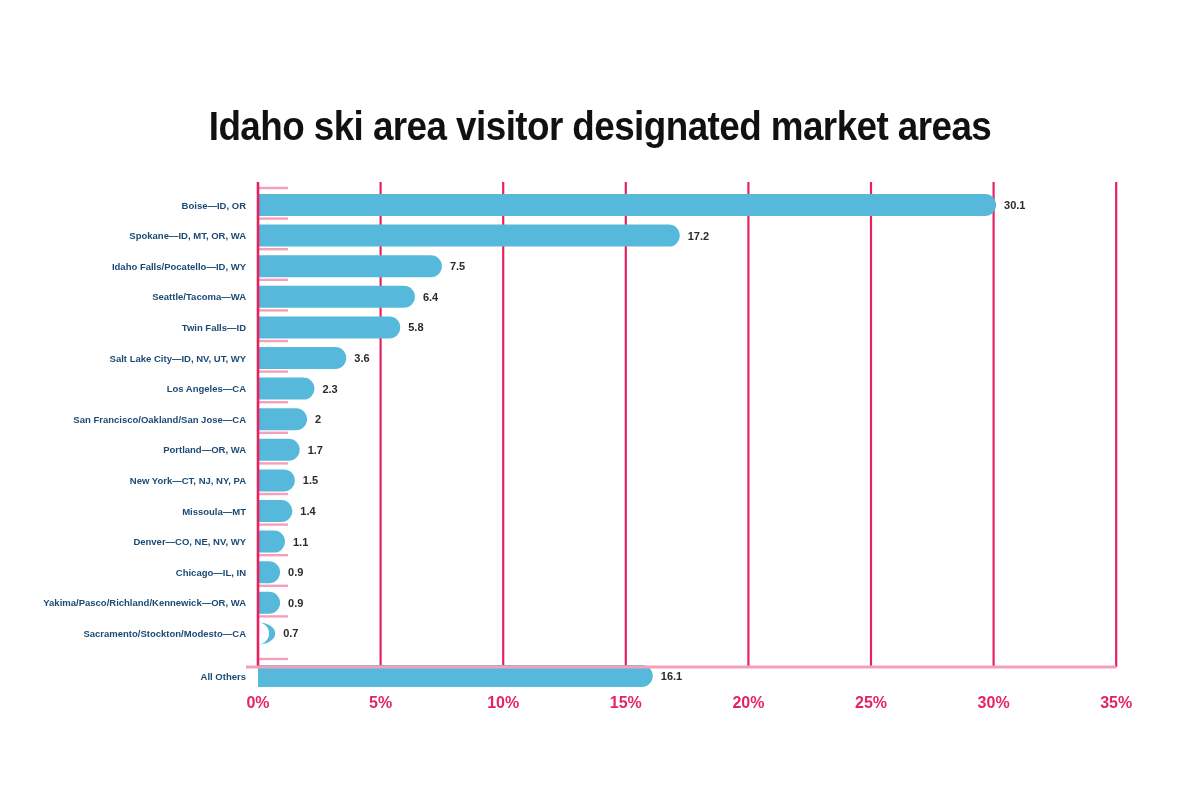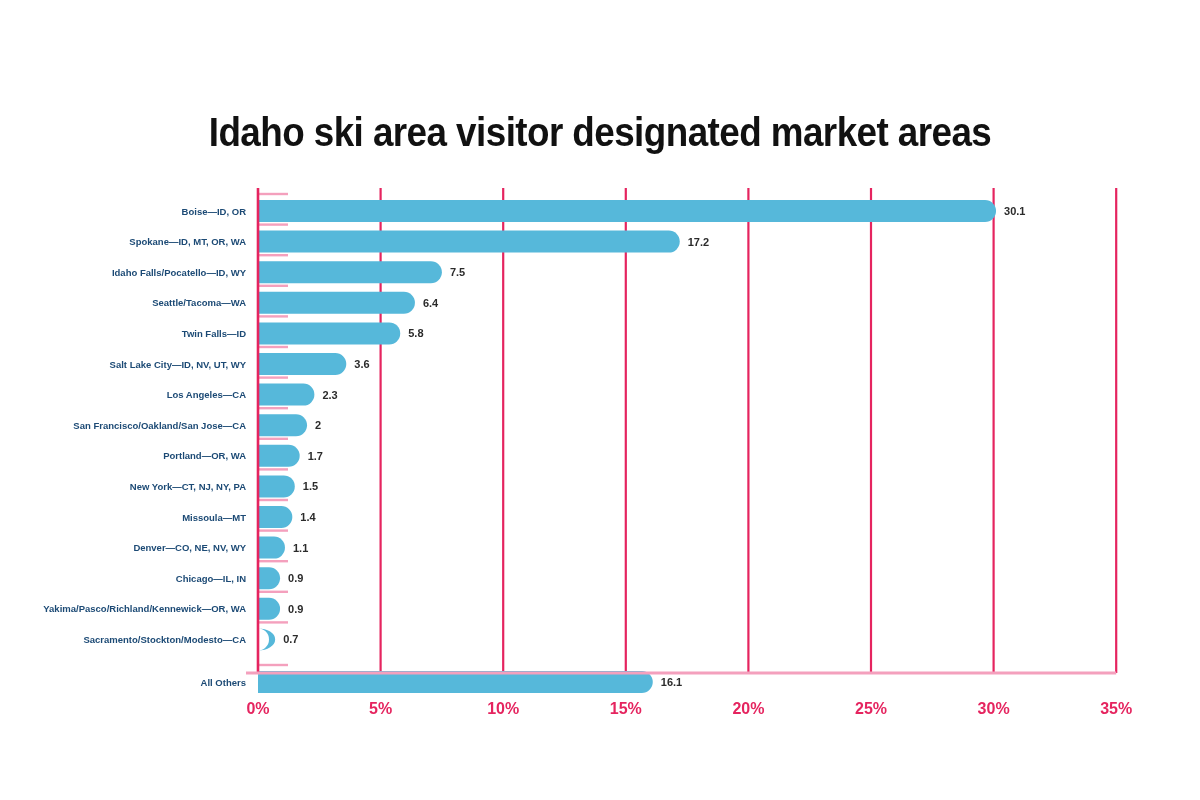--- a/index.html
+++ b/index.html
@@ -9,21 +9,21 @@
   }
   body {
     width: 1200px;
     height: 800px;
     font-family: "Liberation Sans", sans-serif;
     overflow: hidden;
     position: relative;
   }
   .page {
     position: absolute;
-    left: 0; top: 14px;
+    left: 0; top: 8px;
     width: 1200px;
     height: 664px;
     background: #ffffff;
   }
   .chart-title {
     position: absolute;
     left: 0;
     top: 96px;
     width: 1200px;
     text-align: center;

